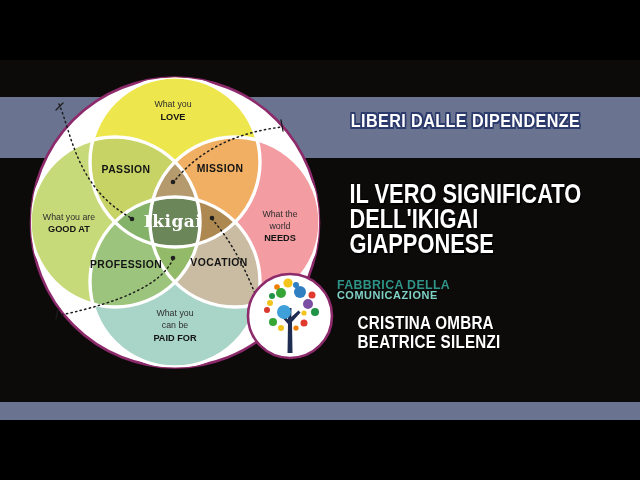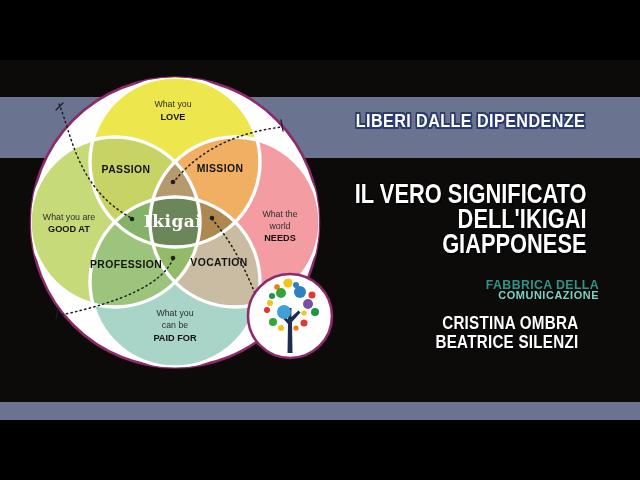--- a/index.html
+++ b/index.html
@@ -3,21 +3,21 @@
 <meta charset="utf-8">
 <style>
   html,body{margin:0;padding:0;background:#000;}
   .stage{position:relative;width:640px;height:480px;background:#000;overflow:hidden;
          font-family:"Liberation Sans",sans-serif;}
   .content{position:absolute;left:0;top:60px;width:640px;height:360px;background:#0d0a0a;}
   .band{position:absolute;left:0;width:640px;background:#6a7490;}
   .band.top{top:37px;height:61px;}
   .band.bottom{top:342px;height:18px;}
   .diagram-svg{position:absolute;left:26px;top:72px;z-index:3;}
-  .right-panel{position:absolute;left:330px;top:60px;width:276px;height:360px;z-index:4;text-align:right;}
+  .right-panel{position:absolute;left:330px;top:60px;width:276px;height:360px;z-index:4;text-align:left;}
   .badge{position:absolute;left:0;top:50px;width:100%;
          font-weight:bold;font-size:19px;letter-spacing:.5px;color:#fff;
          transform:scaleX(.85);transform-origin:50% 50%;
          text-shadow:-1.6px -1.6px 0 #2c3b6c,1.6px -1.6px 0 #2c3b6c,-1.6px 1.6px 0 #2c3b6c,
                      1.6px 1.6px 0 #2c3b6c,0 -1.8px 0 #2c3b6c,0 1.8px 0 #2c3b6c,
                      -1.8px 0 0 #2c3b6c,1.8px 0 0 #2c3b6c;}
   .main-title{position:absolute;left:-14px;top:121px;width:304px;color:#fff;
               font-weight:800;font-size:28px;line-height:25px;letter-spacing:0;
               transform:scaleX(.78);transform-origin:50% 50%;
               text-shadow:1.5px 2px 0 #000,-1px -1px 0 #000;}

